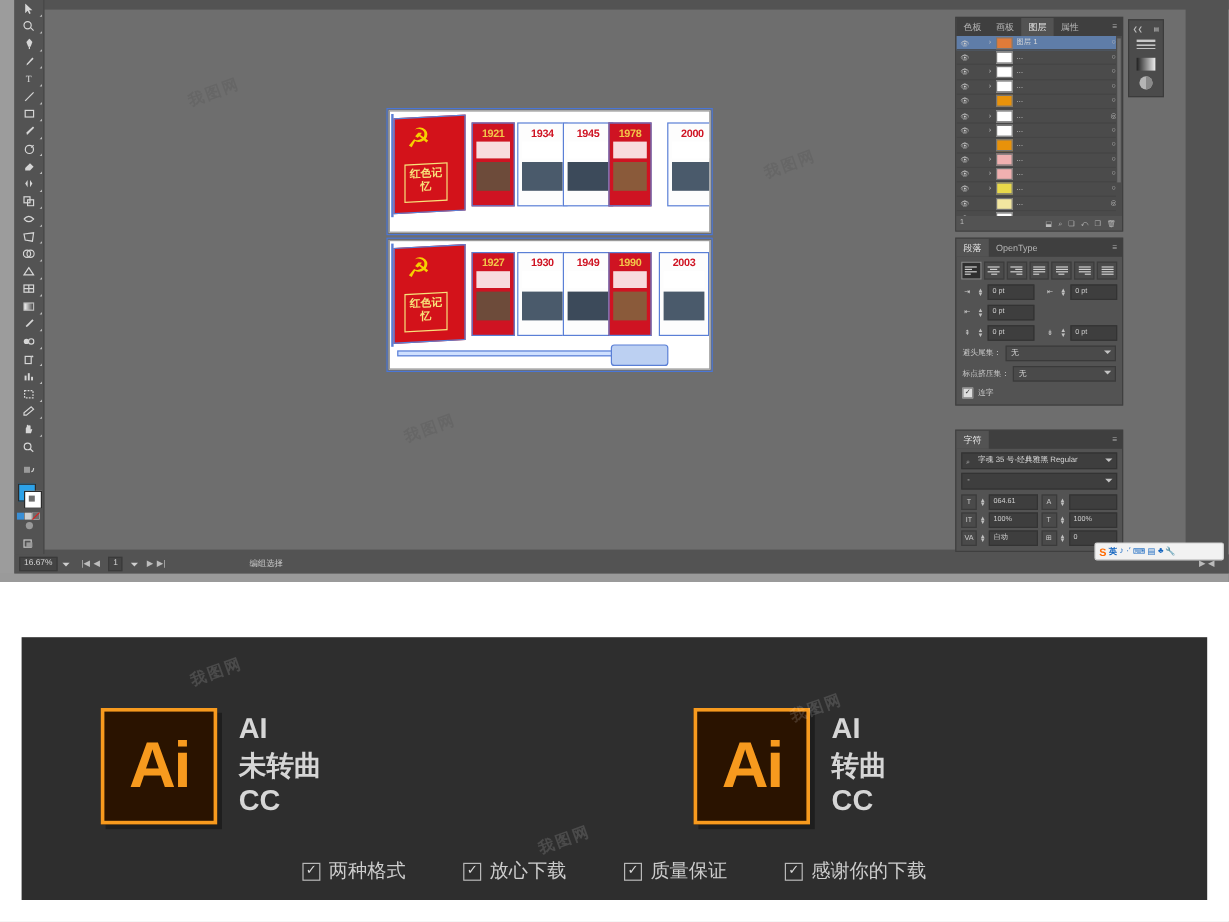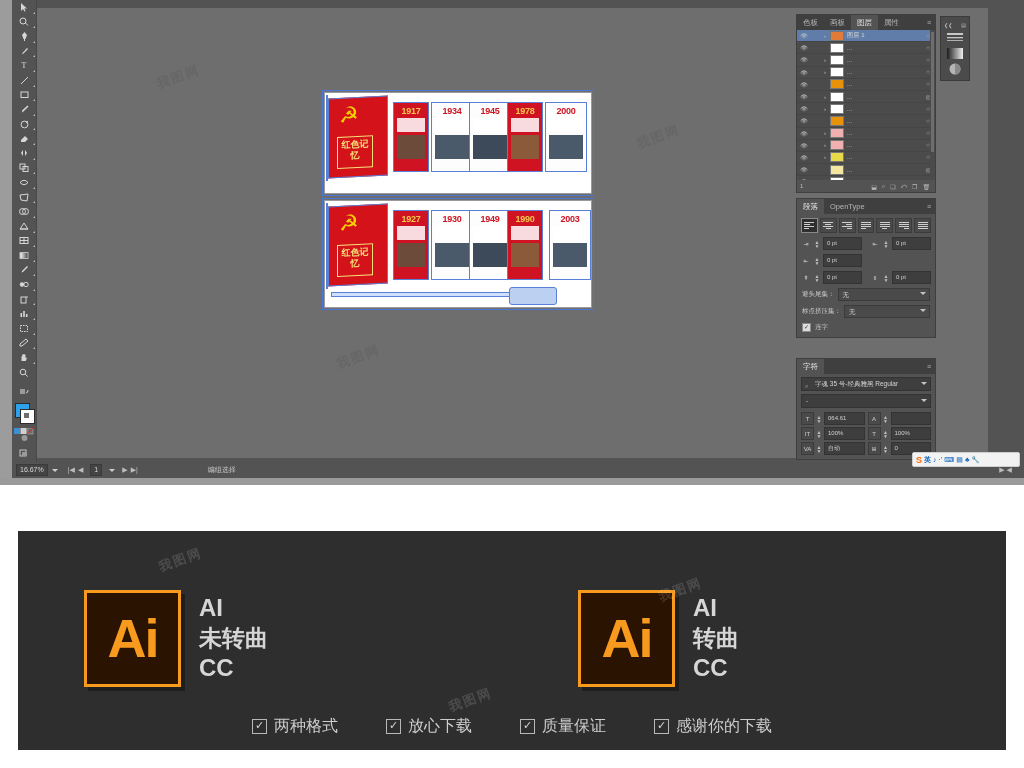--- a/index.html
+++ b/index.html
@@ -144,40 +144,40 @@
     <div class="ai-canvas-area">
 
       <div class="artboard" style="left:288px;top:84px;width:266px;height:100px;">
         <div class="art-inner">
           <div class="flag-pole"></div>
           <div class="flag">
             <div class="hammer">☭</div>
             <div class="flagtitle">红色记忆</div>
           </div>
           <div class="card" style="left:68px;">
-            <div class="yr">1917</div>
+            <div class="yr">1921</div>
             <div class="bars"></div>
             <div class="photo"></div>
           </div>
           <div class="card alt" style="left:106px;">
             <div class="yr">1934</div>
             <div class="bars"></div>
             <div class="photo b"></div>
           </div>
           <div class="card alt" style="left:144px;">
             <div class="yr">1945</div>
             <div class="bars"></div>
             <div class="photo d"></div>
           </div>
           <div class="card" style="left:182px;">
             <div class="yr">1978</div>
             <div class="bars"></div>
             <div class="photo c"></div>
           </div>
-          <div class="card alt" style="left:220px;">
+          <div class="card alt" style="left:231px;">
             <div class="yr">2000</div>
             <div class="bars"></div>
             <div class="photo b"></div>
           </div>
         </div>
         <div class="sel-dots"></div>
       </div>
 
       <div class="artboard" style="left:288px;top:192px;width:266px;height:106px;">
         <div class="art-inner">

